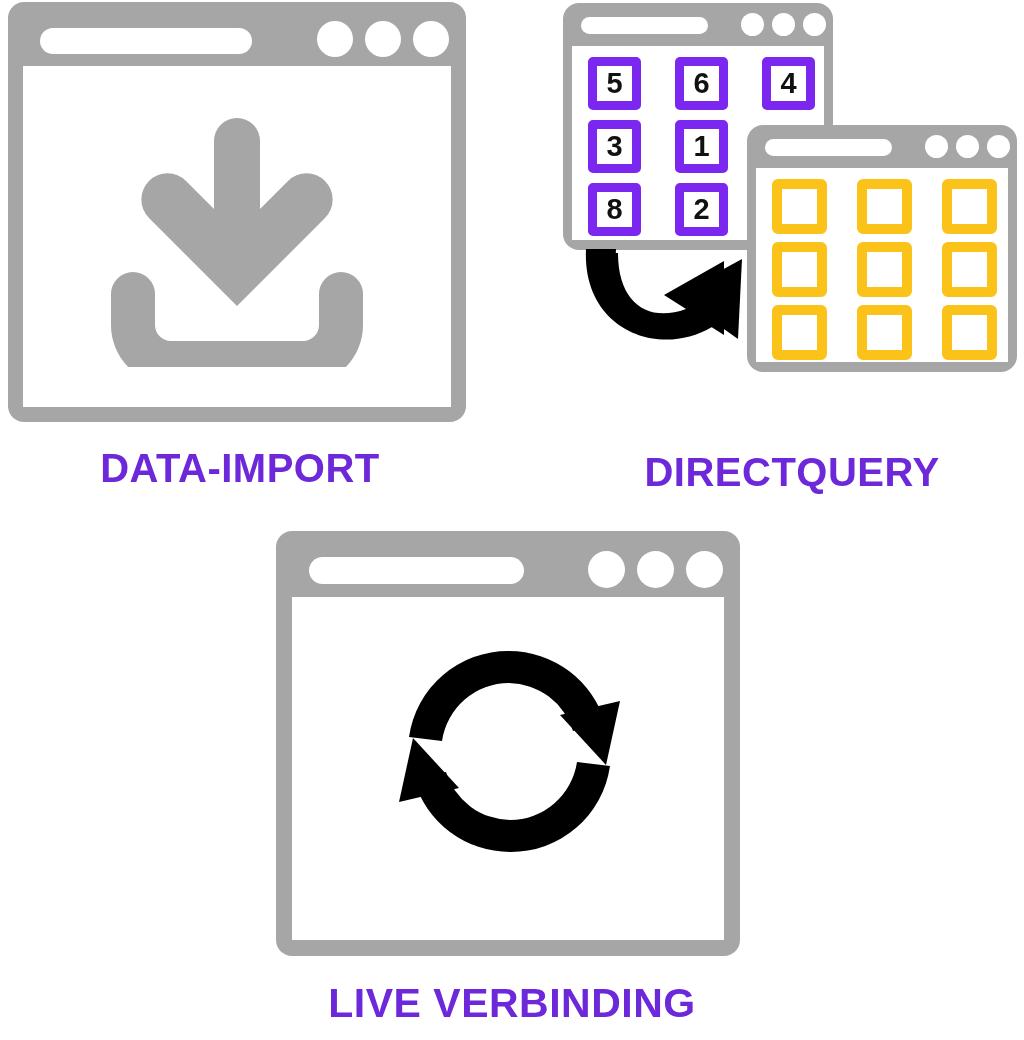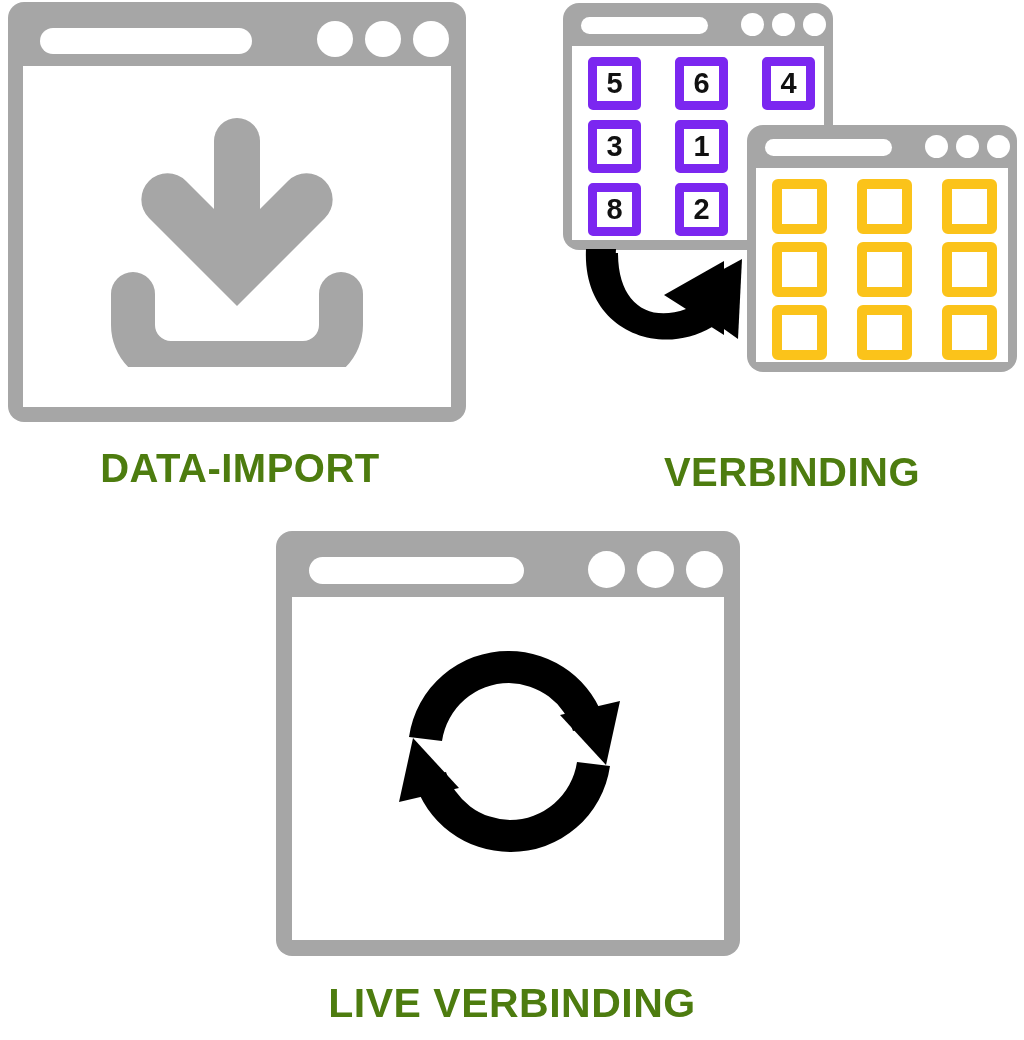--- a/index.html
+++ b/index.html
@@ -42,21 +42,21 @@
   }
   .dot {
     position: absolute;
     background: #ffffff;
     border-radius: 50%;
   }
 
   
   .caption {
     position: absolute;
-    color: #4d7c0f;
+    color: #6d28d9;
     font-weight: bold;
     font-family: "Liberation Sans", sans-serif;
     letter-spacing: 0.5px;
     white-space: nowrap;
     text-align: center;
   }
 
   
   .cell {
     position: absolute;
@@ -194,21 +194,21 @@
       </div>
       <div class="cell yellow" style="left:101px; top:137px; width:55px; height:55px;">
         <span></span>
       </div>
       <div class="cell yellow" style="left:186px; top:137px; width:55px; height:55px;">
         <span></span>
       </div>
     </div>
   </div>
 
-  <div class="caption" style="left:560px; top:450px; width:464px; font-size:40px;">VERBINDING</div>
+  <div class="caption" style="left:560px; top:450px; width:464px; font-size:40px;">DIRECTQUERY</div>
 
   <div class="window" style="left:276px; top:531px; width:464px; height:425px;">
     <div class="title-pill" style="left:33px; top:26px; width:215px; height:27px;"></div>
     <div class="dot" style="left:312px; top:20px; width:37px; height:37px;"></div>
     <div class="dot" style="left:361px; top:20px; width:37px; height:37px;"></div>
     <div class="dot" style="left:410px; top:20px; width:37px; height:37px;"></div>
 
     <div class="win-body" style="left:16px; top:66px; width:432px; height:343px;">
 
       <span style="position:absolute; left:100px; top:42px;">

